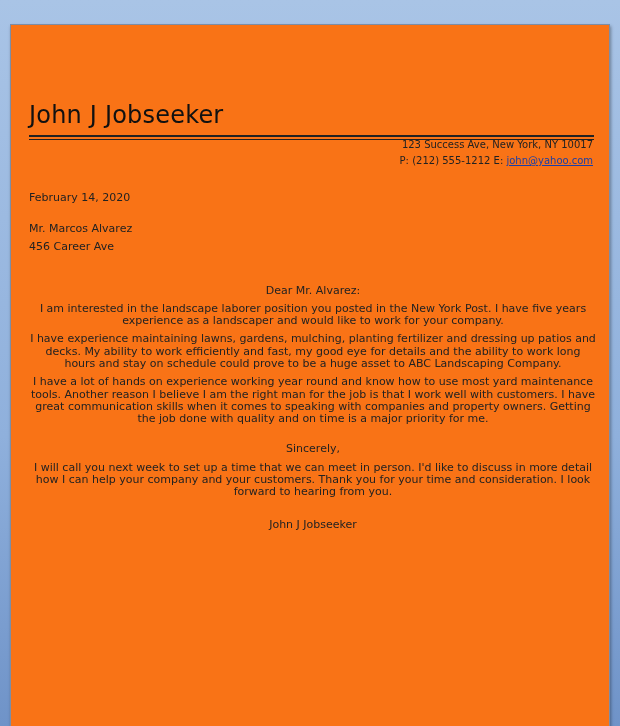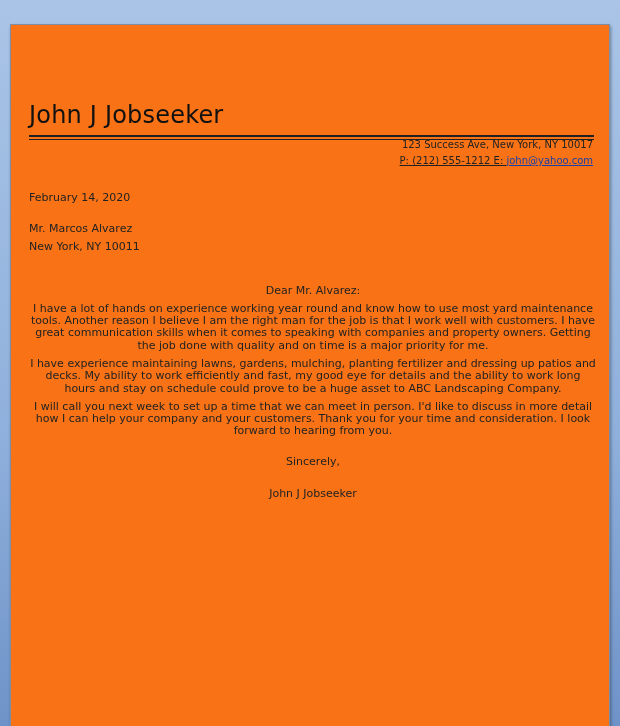--- a/index.html
+++ b/index.html
@@ -3,42 +3,43 @@
 <meta charset="utf-8">
 <style>
   html,body{margin:0;padding:0;}
   body{width:620px;height:726px;background:linear-gradient(180deg,#a9c4e6 0%,#8fb0dc 60%,#6f93c8 100%);position:relative;overflow:hidden;font-family:"DejaVu Sans",sans-serif;}
   .page{position:absolute;left:10px;top:24px;width:598px;height:707px;background:#f97316;border:1px solid #7d8da6;box-shadow:1px 2px 3px rgba(0,0,0,.35);}
   .name{position:absolute;left:18px;top:76px;font-size:24px;color:#111;letter-spacing:.2px;}
   .rule{position:absolute;left:18px;width:565px;}
   .rule1{top:110px;border-top:2px solid #222;}
   .rule2{top:114px;border-top:1px solid #222;}
   .contact{position:absolute;right:16px;font-size:10px;color:#222;text-align:right;}
-  .c1{top:114px;} .c2{top:130px;text-decoration:underline;}
+  .c1{top:114px;} .c2{top:130px;}
   .contact a{color:#1a3fa8;text-decoration:underline;}
   .body{position:absolute;left:18px;top:164px;width:568px;font-size:11px;color:#222;line-height:12.3px;}
   .body p{margin:0 0 6px 0;text-align:center;}
   .blk{line-height:18.5px;margin:0 0 10px 0;}
 </style>
 </head>
 <body>
 
 <div class="page">
   <div class="name">John J Jobseeker</div>
   <div class="rule rule1"></div>
   <div class="rule rule2"></div>
   <div class="contact c1">123 Success Ave, New York, NY 10017</div>
   <div class="contact c2"><span>P: (212) 555-1212 E: </span><a>john@yahoo.com</a></div>
 
   <div class="body">
     <div class="blk" style="margin-bottom:12px">February 14, 2020</div>
     <div class="blk" style="margin-bottom:28px">
       <div>Mr. Marcos Alvarez</div>
-      <div>New York, NY 10011</div>
+      <div>456 Career Ave</div>
     </div>
     <p>Dear Mr. Alvarez:</p>
+    <p>I am interested in the landscape laborer position you posted in the New York Post.  I have five years experience as a landscaper and would like to work for your company.</p>
+    <p>I have experience maintaining lawns, gardens, mulching, planting fertilizer and dressing up patios and decks. My ability to work efficiently and fast, my good eye for details and the ability to work long hours and stay on schedule could prove to be a huge asset to ABC Landscaping Company.</p>
     <p>I have a lot of hands on experience working year round and know how to use most yard maintenance tools. Another reason I believe I am the right man for the job is that I work well with customers.  I have great communication skills when it comes to speaking with companies and property owners.  Getting the job done with quality and on time is a major priority for me.</p>
-    <p>I have experience maintaining lawns, gardens, mulching, planting fertilizer and dressing up patios and decks. My ability to work efficiently and fast, my good eye for details and the ability to work long hours and stay on schedule could prove to be a huge asset to ABC Landscaping Company.</p>
+    <p style="margin-top:18px">Sincerely,</p>
     <p>I will call you next week to set up a time that we can meet in person.  I'd like to discuss in more detail how I can help your company and your customers.  Thank you for your time and consideration.  I look forward to hearing from you.</p>
-    <p style="margin-top:18px">Sincerely,</p>
     <p style="margin-top:20px">John J Jobseeker</p>
   </div>
 </div>
 
 </body></html>

